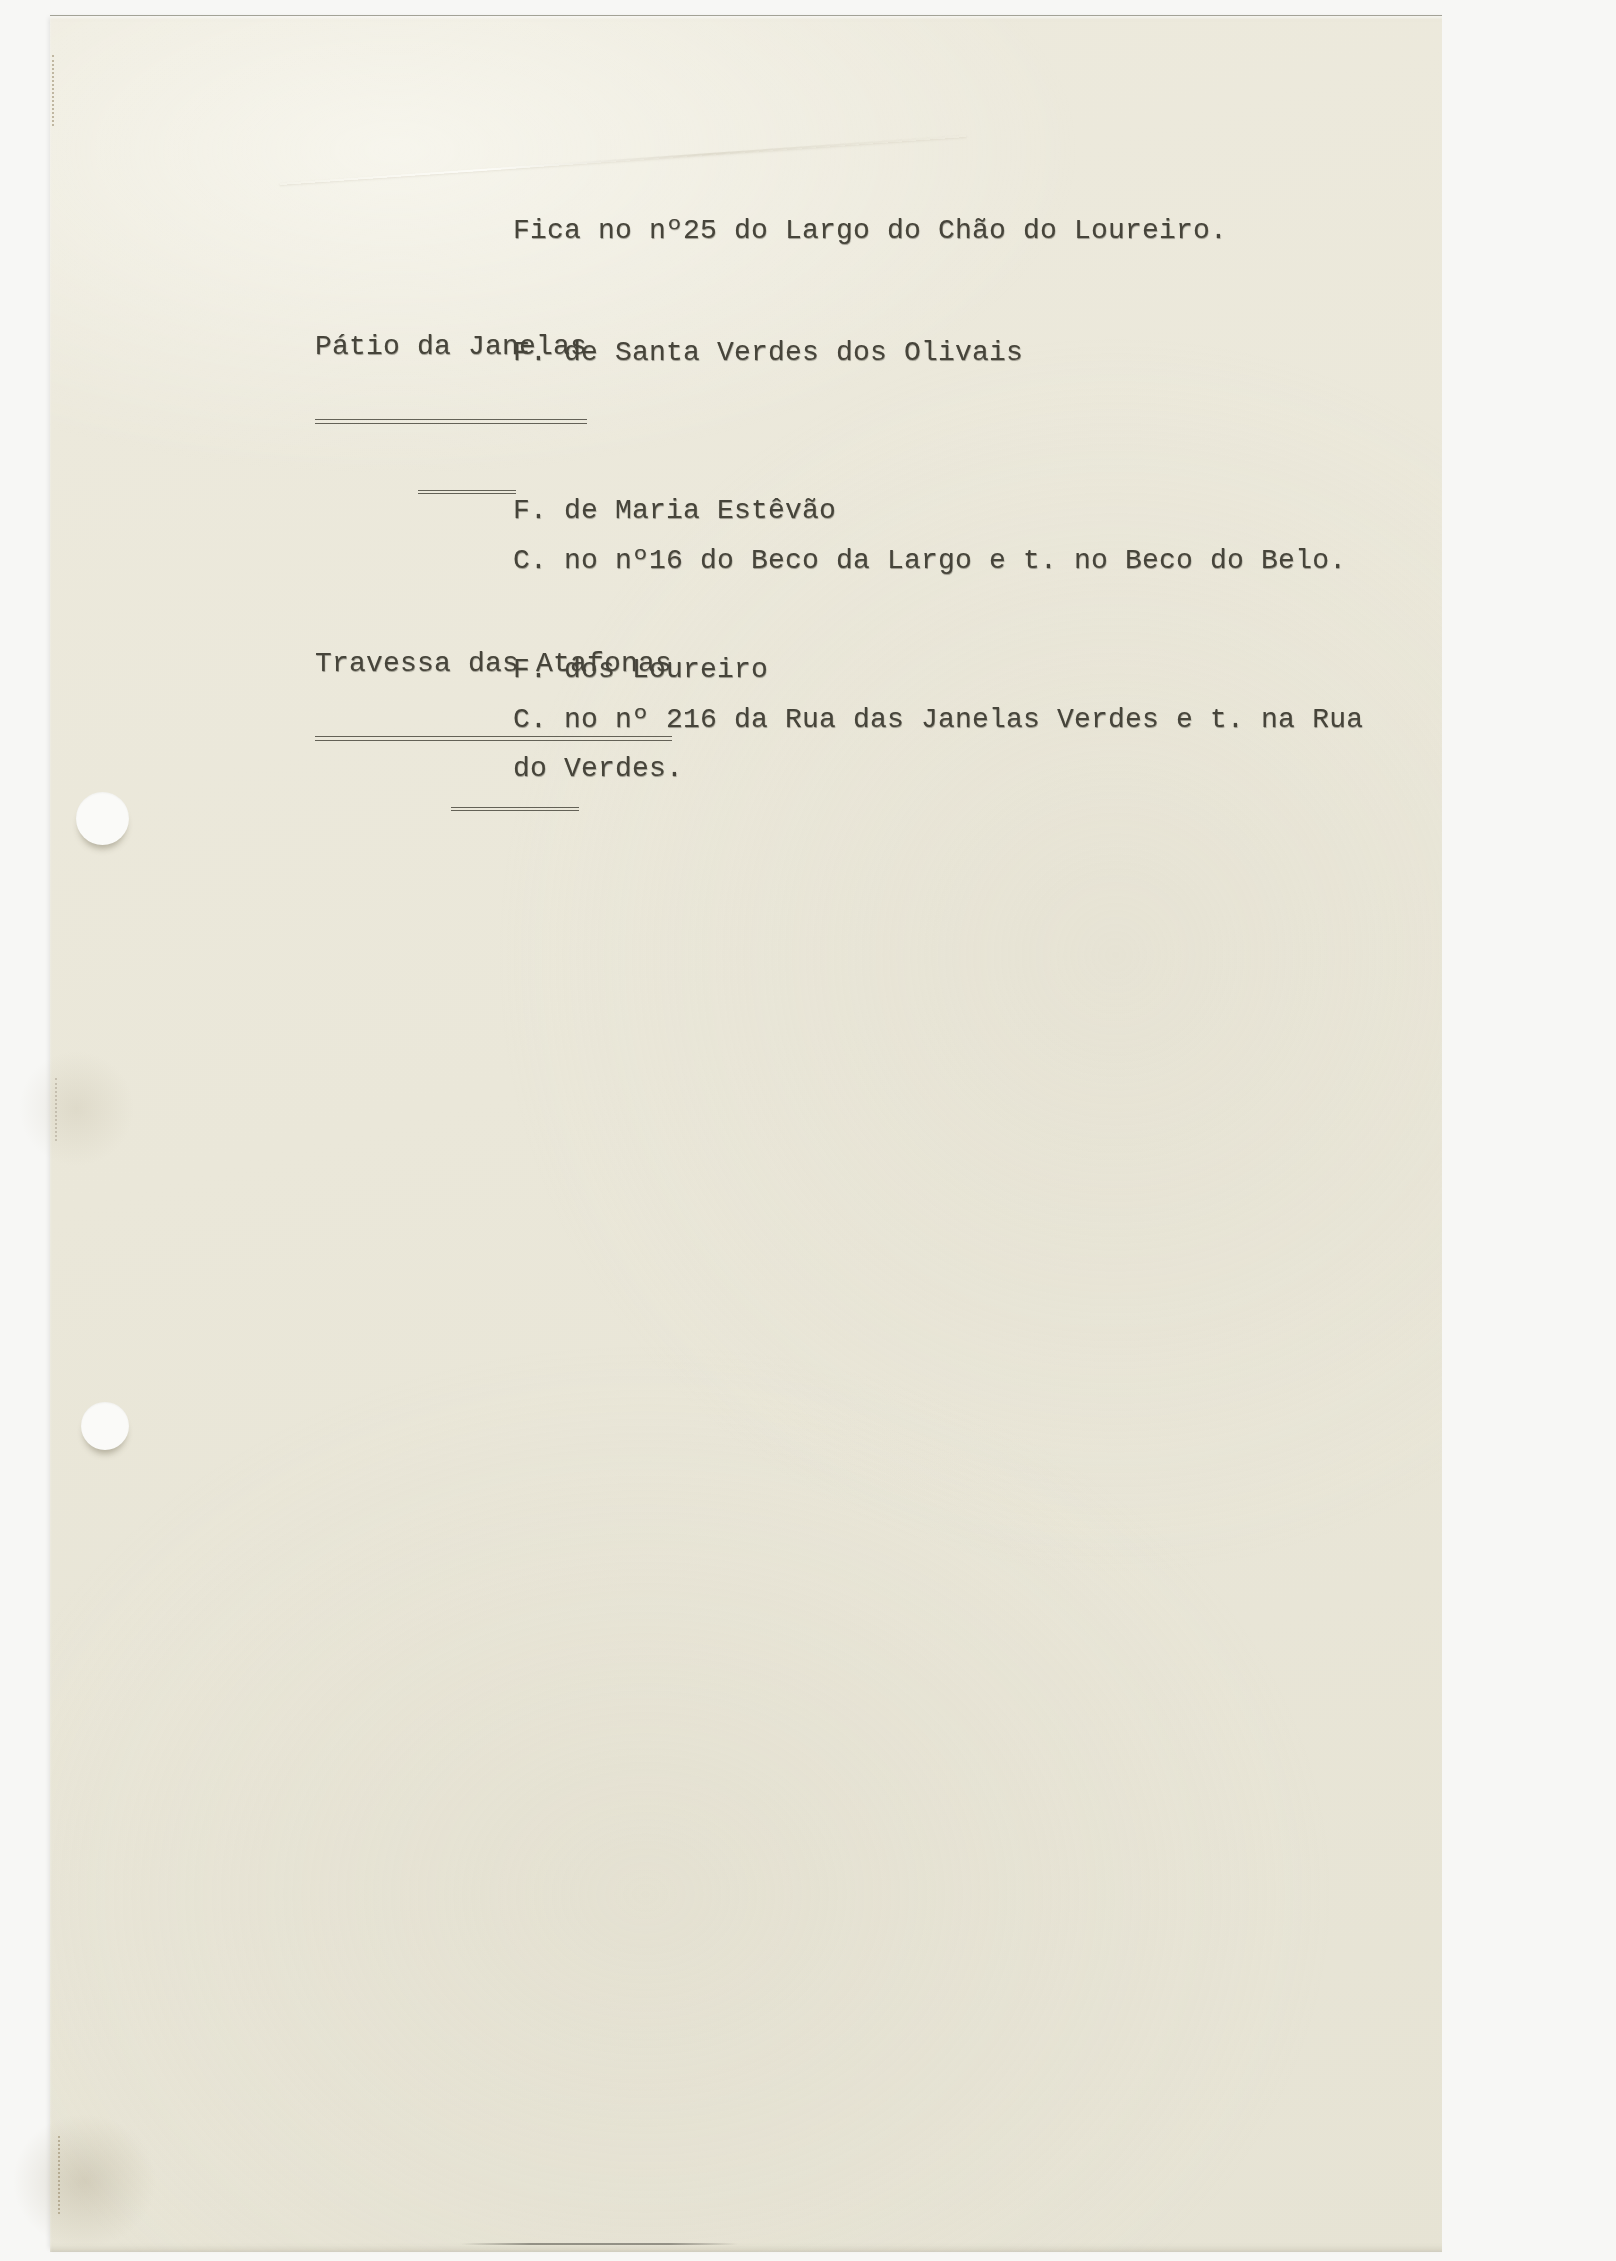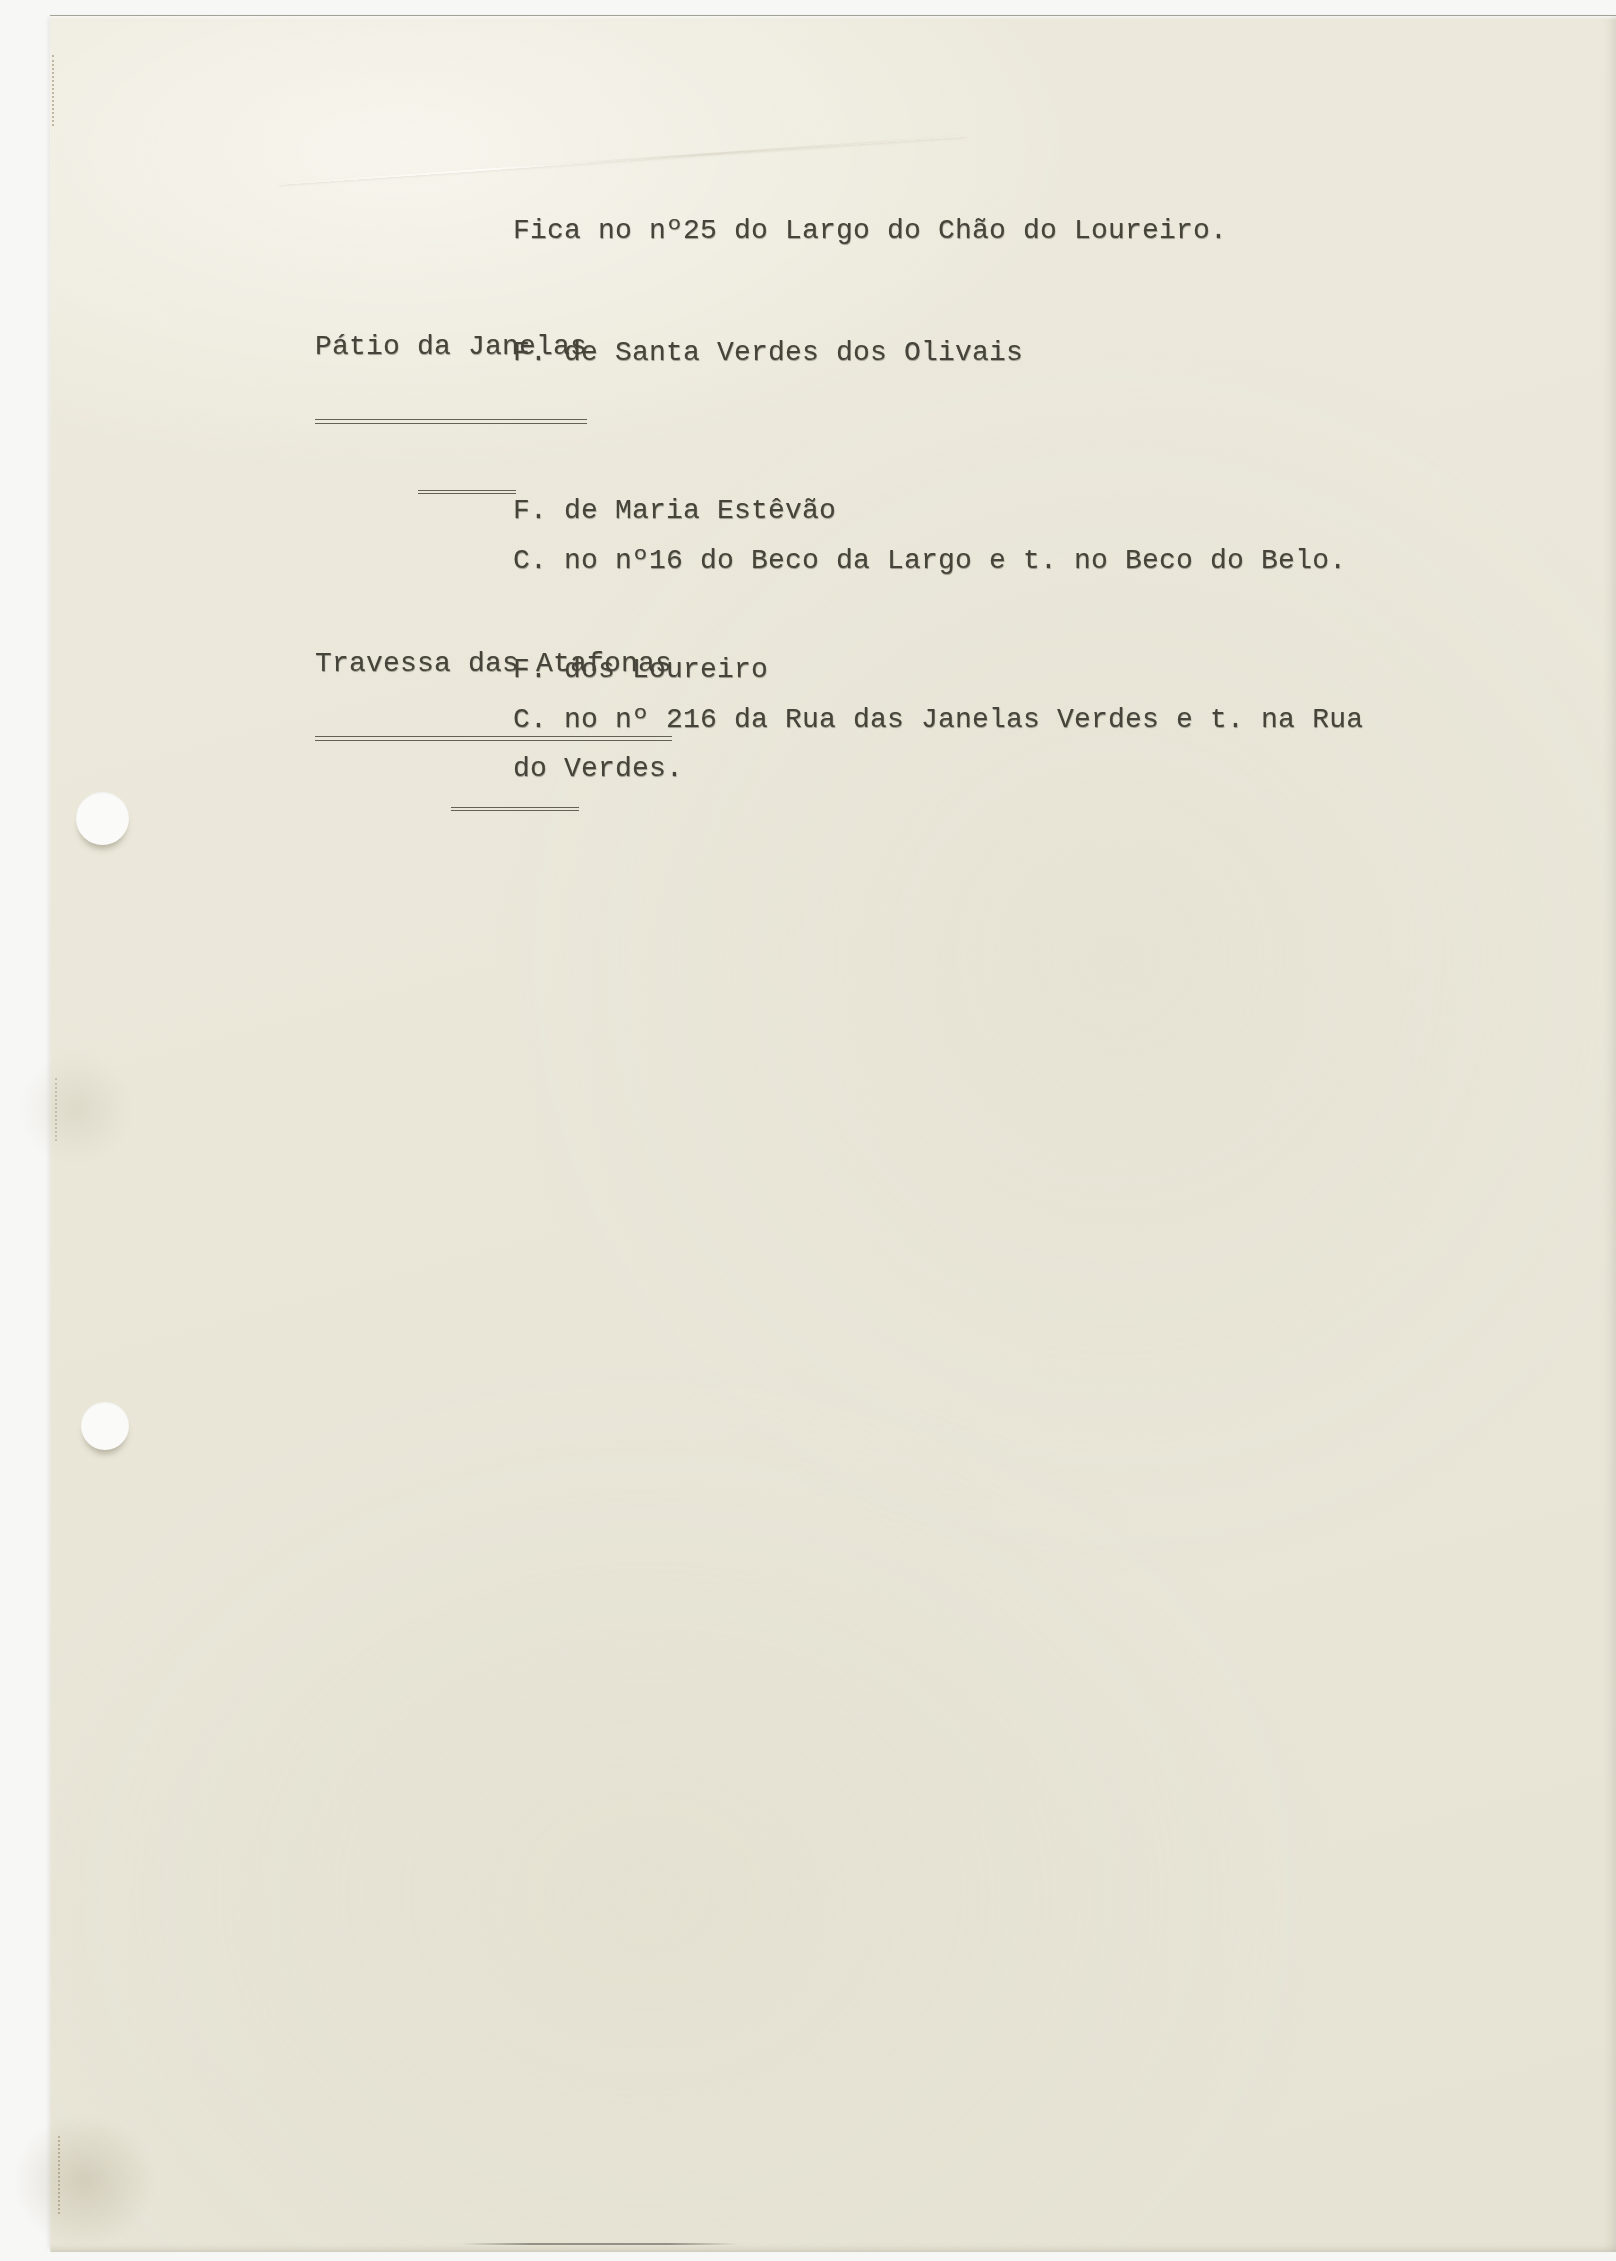--- a/index.html
+++ b/index.html
@@ -8,21 +8,21 @@
     --background: #f7f7f5;
   }
   * { box-sizing: border-box; }
   html, body { margin: 0; padding: 0; }
   body {
     background: var(--background);
     font-family: "Liberation Mono", "DejaVu Sans Mono", monospace;
   }
   .scan {
     position: relative;
-    width: 1616px;
+    width: 1442px;
     height: 2262px;
     background: var(--background);
     overflow: hidden;
   }
   
   .paper {
     position: absolute;
     left: 50px;
     top: 15.3px;
     width: 1567px;

